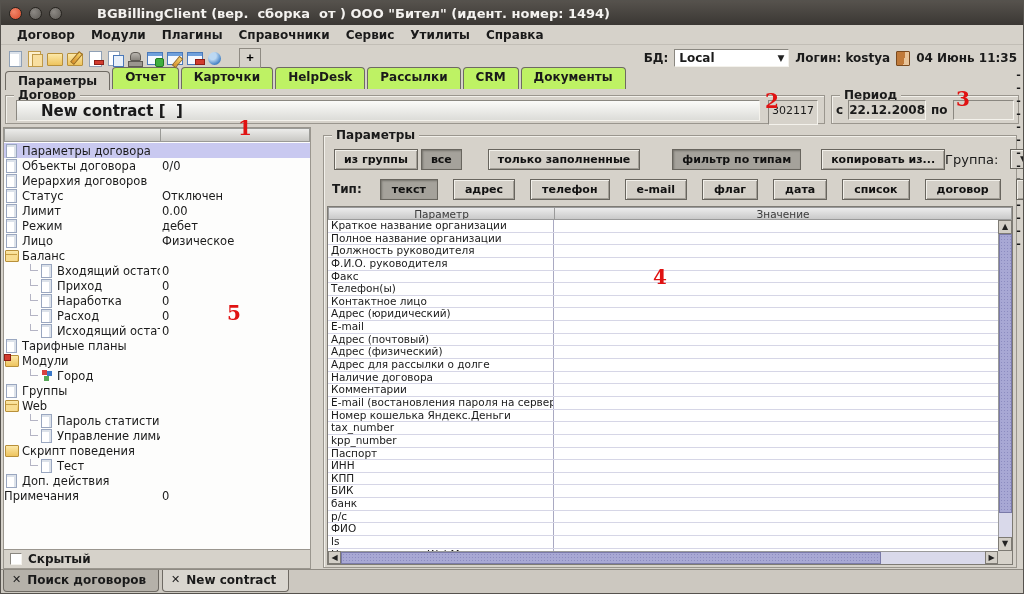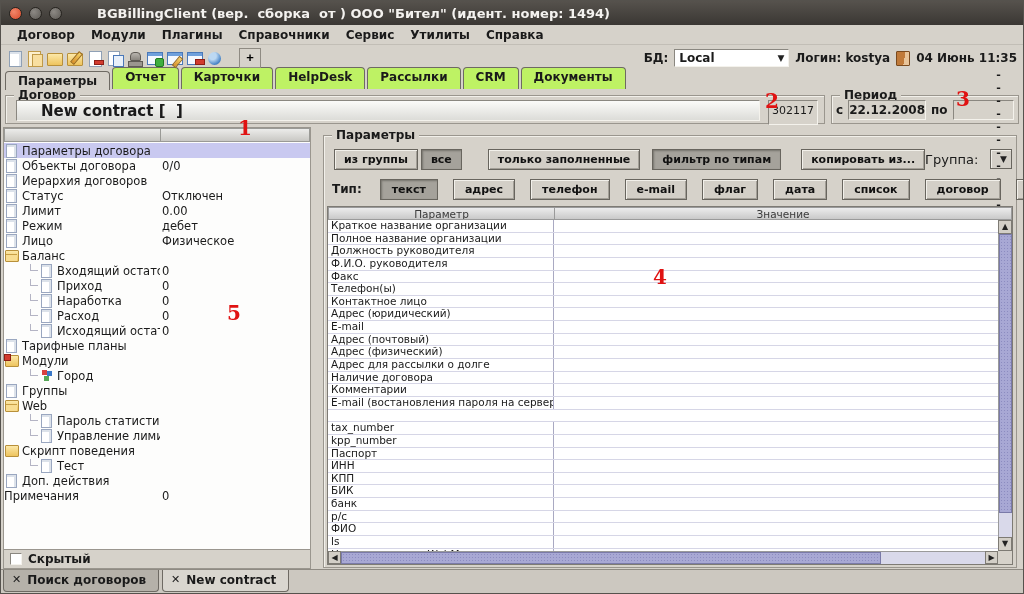--- a/index.html
+++ b/index.html
@@ -94,21 +94,21 @@
   .hidden-label { font-size:12px; font-weight:bold; }
 
   .splitter { position:absolute; left:310px; width:8px; top:0; bottom:0; background:#d6d2ca; }
 
   
   .right-panel { position:absolute; left:318px; right:2px; top:1px; bottom:0; }
   .params-box { left:4px; right:4px; top:8px; bottom:1px; background:#d6d2ca; }
   .frow { position:absolute; left:2px; right:2px; top:11px; height:24px; display:flex; align-items:center; }
   .btn { font-family:inherit; font-size:11px; font-weight:bold; background:#d3cfc7; color:#111; border:1px solid #68655e; box-shadow:inset 1px 1px 0 #f2f0ea, inset -1px -1px 0 #a39f97; padding:3px 9px; height:21px; white-space:nowrap; }
   .btn.pressed { background:#a5a29b; box-shadow:inset 1px 1px 2px #77746d; }
-  .fb1 { margin-left:8px; } .fb2 { margin-left:3px; } .fb3 { margin-left:26px; } .fb4 { margin-left:12px; } .fb5 { margin-left:20px; }
+  .fb1 { margin-left:8px; } .fb2 { margin-left:3px; } .fb3 { margin-left:26px; } .fb4 { margin-left:32px; } .fb5 { margin-left:20px; }
   .grp-label { margin-left:auto; font-size:13px; font-weight:normal; }
   .grp-combo { margin:0 8px 0 12px; width:80px; height:20px; background:#d3cfc7; border:1px solid #68655e; box-shadow:inset 1px 1px 0 #f2f0ea; font-size:11px; font-weight:bold; display:flex; align-items:center; justify-content:space-between; padding:0 5px; letter-spacing:-1px; }
   .trow { position:absolute; left:2px; right:2px; top:41px; height:24px; display:flex; align-items:center; gap:15px; }
   .trow .type-label { margin-left:6px; font-size:12px; font-weight:bold; margin-right:3px; }
   .trow .btn { padding:3px 11px; }
 
   
   .ptable { position:absolute; left:3px; right:3px; top:70px; bottom:2px; border:1px solid #7e7b74; background:#fff; }
   .pt-header { display:flex; height:13px; }
   .pt-hcell { background:linear-gradient(#ececec,#c9c9c9); border:1px solid #9a9a9a; font-size:10.5px; color:#3a3a3a; text-align:center; line-height:12px; overflow:hidden; }
@@ -602,20 +602,21 @@
               <span class="pc1">Комментарии</span>
               <span class="pc2"></span>
             </div>
 
             <div class="prow">
               <span class="pc1">E-mail (востановления пароля на сервер стат...</span>
               <span class="pc2"></span>
             </div>
 
             <div class="prow">
+              <span class="pc1">Номер кошелька Яндекс.Деньги</span>
               <span class="pc2"></span>
             </div>
 
             <div class="prow">
               <span class="pc1">tax_number</span>
               <span class="pc2"></span>
             </div>
 
             <div class="prow">
               <span class="pc1">kpp_number</span>

